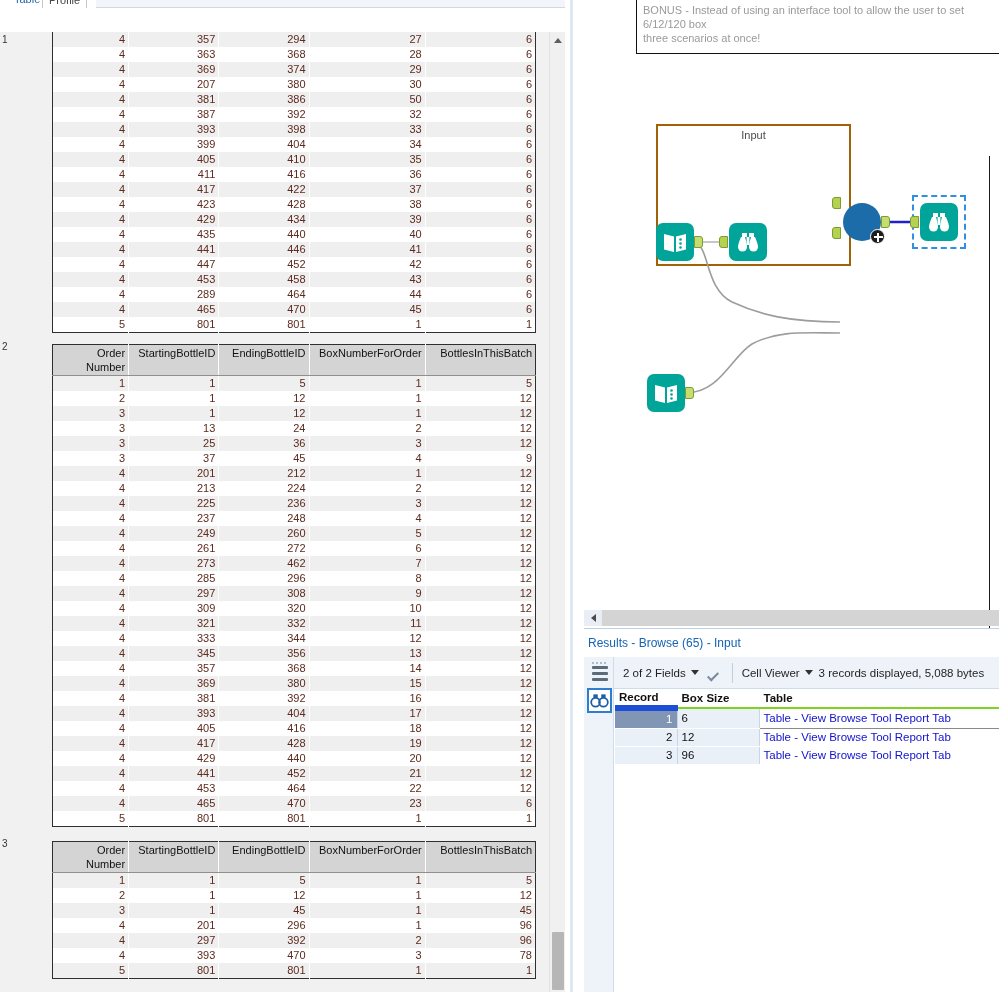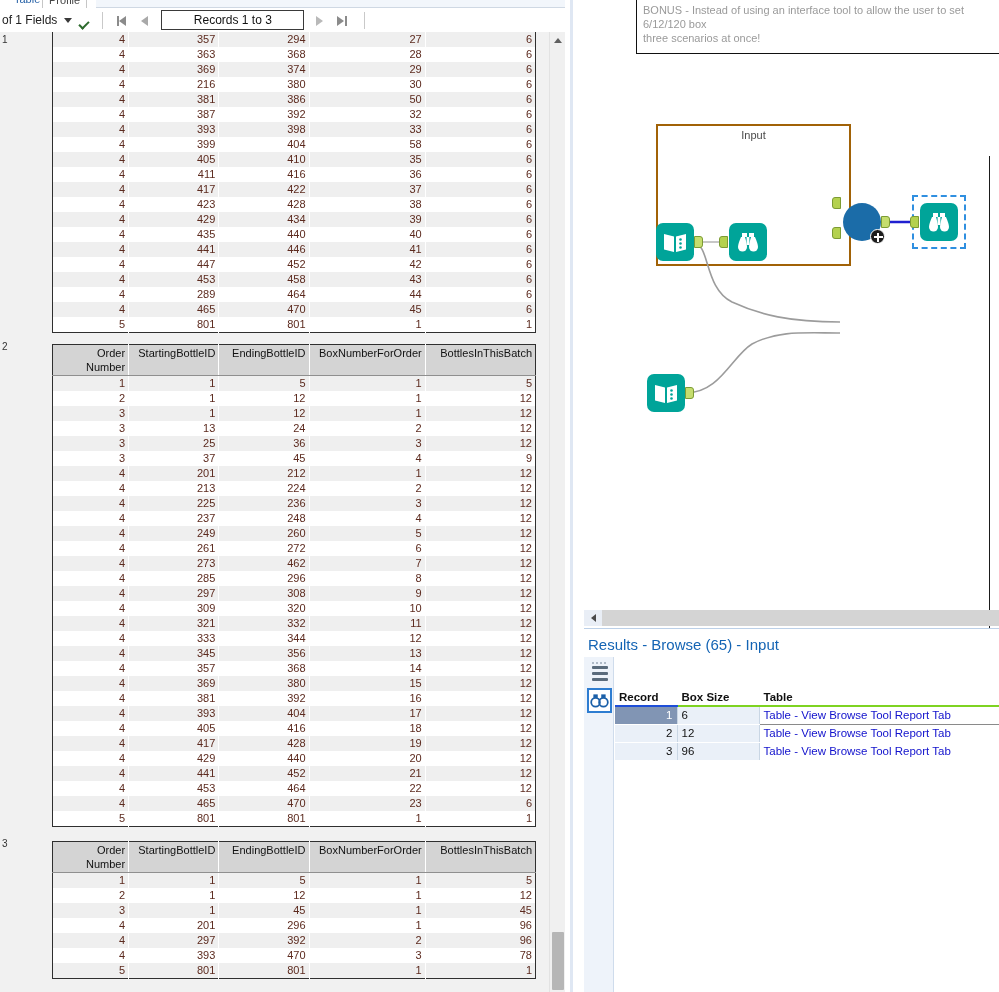--- a/index.html
+++ b/index.html
@@ -239,21 +239,21 @@
     background: #d4d4d4;
   }
 
   
   #results-panel {
     position: absolute; left: 4px; top: 628px; width: 415px; height: 364px;
     background: #ffffff; border-top: 1px solid #bcd0e8;
   }
   #results-title {
     position: absolute; left: 4px; top: 7px;
-    font-size: 15px; color: #1464b4;
+    font-size: 12px; color: #1464b4;
   }
   #results-toolbar {
     position: absolute; left: 30px; top: 28px; right: 0; height: 32px;
     background: #eef3fa; border-bottom: 1px solid #cfdcec;
     display: flex; align-items: center;
   }
   .rt-text { font-size: 11.5px; color: #1f1f1f; margin-left: 9px; }
   .rt-caret {
     display:inline-block; width:0;height:0; margin: 0 4px 0 5px;
     border-left:4px solid transparent;border-right:4px solid transparent;
@@ -292,21 +292,21 @@
     position: absolute; left: 31px; top: 60px; right: 0; bottom: 0;
     background: #ffffff; overflow: hidden;
   }
   table.rgrid { border-collapse: collapse; table-layout: fixed; width: 384px; }
   table.rgrid th {
     font-size: 11.5px; font-weight: bold; color: #101010; text-align: left;
     padding: 2px 4px; background: #ffffff;
     border-bottom: 2px solid #7ed321;
     border-right: 1px solid #ffffff;
   }
-  table.rgrid th.rec { border-bottom: 2px solid #1d4ed8; }
+  table.rgrid th.rec { border-bottom: 6px solid #1d4ed8; }
   table.rgrid td {
     font-size: 11.5px; padding: 1px 4px; height: 17px; line-height: 15px;
     border-right: 1px solid #c9d6e4; border-bottom: 1px solid #ffffff;
     background: #eaf0f8; color: #101010; white-space: nowrap; overflow: hidden;
   }
   table.rgrid td.rnum { text-align: right; background: #eaf0f8; }
   table.rgrid tr.selrow td.rnum { background: #8195b4; color: #ffffff; }
   table.rgrid td.link { color: #1111cc; background: #ffffff; }
   table.rgrid tr.selrow td.link {
     background: #ffffff; border: 1px solid #8a8a8a;
@@ -321,42 +321,20 @@
 <div id="root">
 
   <div id="left-pane">
 
     <div class="tabstrip">
       <div class="tab t1">Table</div>
       <div class="tab t2">Profile</div>
       <div class="tabfill"></div>
     </div>
 
-    <div id="left-toolbar">
-      <span class="tb-fields">of 1 Fields</span>
-      <span class="tb-caret"></span>
-      <span class="tb-check"></span>
-      <span class="tb-sep"></span>
-      <span class="nav-btn first">
-          <i class="bar"></i>
-          <i class="tri"></i>
-        </span>
-      <span class="nav-btn prev">
-          <i class="tri"></i>
-        </span>
-      <div id="record-box">Records 1 to 3</div>
-      <span class="nav-btn next">
-          <i class="tri"></i>
-        </span>
-      <span class="nav-btn last">
-          <i class="bar"></i>
-          <i class="tri"></i>
-        </span>
-      <span class="tb-end-sep"></span>
-    </div>
 
     <div class="grid-wrap" id="wrap1" style="left:0; top:32px; width:549px; height:305px;">
       <div class="rownum" style="top:2px;">1</div>
       <table class="grid" id="grid1" style="position: absolute; left: 52px; top: 0px; width: 484px; border-top: none;">
           <tbody>
             <tr class="alt">
               <td class="col-a">4</td>
               <td class="col-b">357</td>
               <td class="col-c">294</td>
               <td class="col-d">27</td>
@@ -371,21 +349,21 @@
             </tr>
             <tr class="alt">
               <td class="col-a">4</td>
               <td class="col-b">369</td>
               <td class="col-c">374</td>
               <td class="col-d">29</td>
               <td class="col-e">6</td>
             </tr>
             <tr class="norm">
               <td class="col-a">4</td>
-              <td class="col-b">216</td>
+              <td class="col-b">207</td>
               <td class="col-c">380</td>
               <td class="col-d">30</td>
               <td class="col-e">6</td>
             </tr>
             <tr class="alt">
               <td class="col-a">4</td>
               <td class="col-b">381</td>
               <td class="col-c">386</td>
               <td class="col-d">50</td>
               <td class="col-e">6</td>
@@ -401,21 +379,21 @@
               <td class="col-a">4</td>
               <td class="col-b">393</td>
               <td class="col-c">398</td>
               <td class="col-d">33</td>
               <td class="col-e">6</td>
             </tr>
             <tr class="norm">
               <td class="col-a">4</td>
               <td class="col-b">399</td>
               <td class="col-c">404</td>
-              <td class="col-d">58</td>
+              <td class="col-d">34</td>
               <td class="col-e">6</td>
             </tr>
             <tr class="alt">
               <td class="col-a">4</td>
               <td class="col-b">405</td>
               <td class="col-c">410</td>
               <td class="col-d">35</td>
               <td class="col-e">6</td>
             </tr>
             <tr class="norm">
@@ -921,20 +899,29 @@
         <div class="rail-btn sel" style="top:31px;">
           <svg viewBox="0 0 24 24" width="21" height="21" style="position:absolute;left:0;top:0;" aria-hidden="true">
             <circle cx="7.5" cy="14" r="5" fill="none" stroke="#1a5fa8" stroke-width="2"></circle>
             <circle cx="16.5" cy="14" r="5" fill="none" stroke="#1a5fa8" stroke-width="2"></circle>
             <rect x="5" y="5" width="5" height="4" fill="#1a5fa8"></rect>
             <rect x="14" y="5" width="5" height="4" fill="#1a5fa8"></rect>
           </svg>
         </div>
       </div>
 
+      <div id="results-toolbar">
+        <span class="rt-text">2 of 2 Fields</span>
+        <span class="rt-caret"></span>
+        <span class="rt-check"></span>
+        <span class="rt-sep"></span>
+        <span class="rt-text" style="margin-left:0">Cell Viewer</span>
+        <span class="rt-caret"></span>
+        <span class="rt-text" style="margin-left:2px">3 records displayed, 5,088 bytes</span>
+      </div>
 
       <div id="results-grid">
         <table class="rgrid">
           <thead>
             <tr>
               <th class="rcol-rec rec">Record</th>
               <th class="rcol-box">Box Size</th>
               <th class="rcol-tbl">Table</th>
             </tr>
           </thead>

